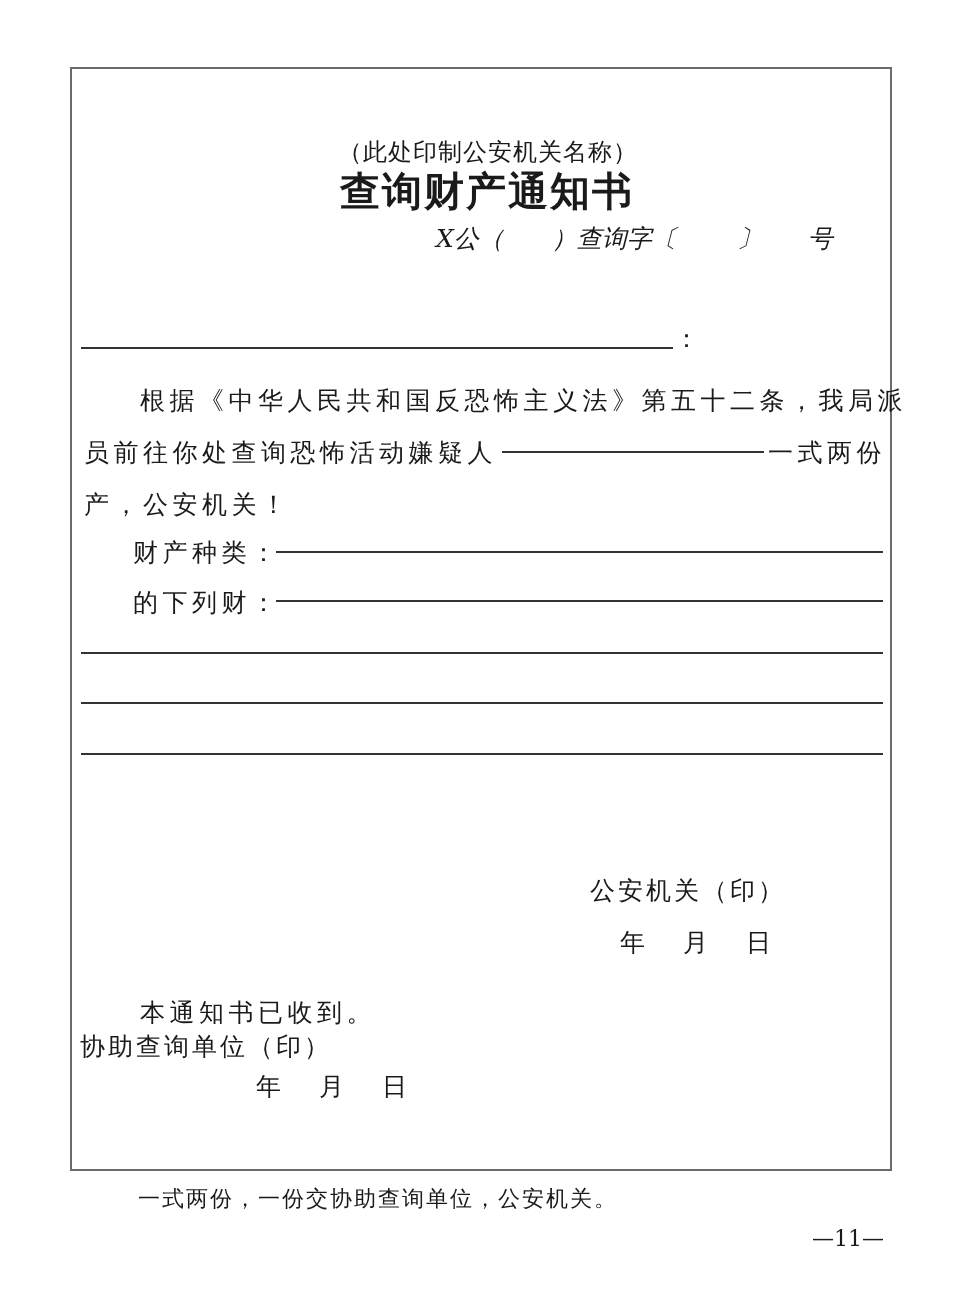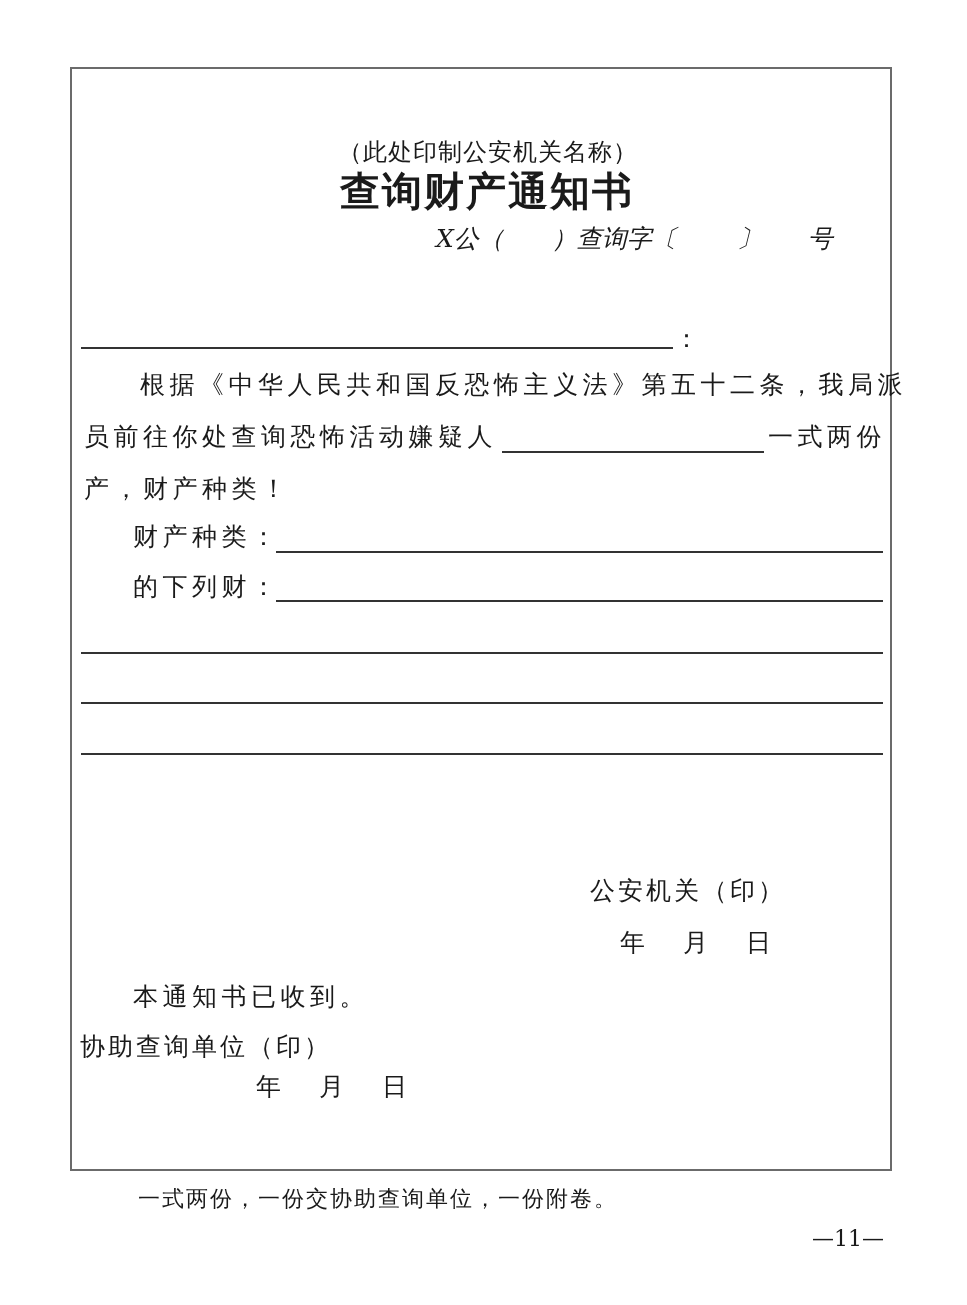--- a/index.html
+++ b/index.html
@@ -6,31 +6,31 @@
   body { width:967px; height:1305px; position:relative; overflow:hidden;
          font-family: "DejaVu Serif", "Liberation Serif", serif; color:#1a1a1a; }
   .frame { position:absolute; left:70px; top:67px; width:822px; height:1104px;
            border:2px solid #6b6b6b; box-sizing:border-box; }
   .abs { position:absolute; white-space:nowrap; }
   .subtitle { left:338px; top:136px; font-size:24px; letter-spacing:1px; }
   .title { left:340px; top:164px; font-size:40px; font-weight:bold; letter-spacing:2px; }
   .docno { left:436px; top:222px; font-size:25px; }
   .docno span { display:inline-block;font-style:italic; }
   .line { position:absolute; height:0; border-top:2px solid #333; }
-  .body-text { font-size:25px; letter-spacing:4.5px; }
+  .body-text { font-size:25px; letter-spacing:4.5px;margin-top:16px; }
   .colon { left:674px; top:322px; font-size:25px; }
   .p1 { left:140px; top:368px; }
   .p2a { left:84px; top:420px; }
   .p2b { left:768px; top:420px; }
   .p3 { left:84px; top:472px; }
   .lbl1 { left:133px; top:520px; }
   .lbl2 { left:133px; top:570px; }
   .sig1 { left:590px; top:874px; font-size:25px; letter-spacing:3px; }
   .date1 { left:620px; top:926px; font-size:25px; word-spacing:30px; }
-  .recv { left:133px; top:980px; }
+  .recv { left:140px; top:980px; }
   .sig2 { left:80px; top:1030px; font-size:25px; letter-spacing:3px;text-align:center; }
   .date2 { left:256px; top:1070px; font-size:25px; word-spacing:30px; }
   .footnote { left:138px; top:1184px; font-size:22px; letter-spacing:2px; }
   .pageno { left:812px; top:1226px; font-size:22px; }
 </style>
 </head>
 <body>
 
 <div class="frame"></div>
 
@@ -41,32 +41,32 @@
   <span>X公（</span><span style="width:48px"></span><span>）查询字〔</span><span style="width:60px"></span><span>〕</span><span style="width:46px"></span><span>号</span>
 </div>
 
 <div class="line" style="left:81px; top:347px; width:592px;"></div>
 <div class="abs colon">：</div>
 
 <div class="abs body-text p1">根据《中华人民共和国反恐怖主义法》第五十二条，我局派</div>
 <div class="abs body-text p2a">员前往你处查询恐怖活动嫌疑人</div>
 <div class="line" style="left:502px; top:451px; width:262px;"></div>
 <div class="abs body-text p2b">一式两份</div>
-<div class="abs body-text p3">产，财产种类！</div>
+<div class="abs body-text p3">产，公安机关！</div>
 
 <div class="abs body-text lbl1">财产种类：</div>
 <div class="line" style="left:276px; top:551px; width:607px;"></div>
 <div class="abs body-text lbl2">的下列财：</div>
 <div class="line" style="left:276px; top:600px; width:607px;"></div>
 
 <div class="line" style="left:81px; top:652px; width:802px;"></div>
 <div class="line" style="left:81px; top:702px; width:802px;"></div>
 <div class="line" style="left:81px; top:753px; width:802px;"></div>
 
 <div class="abs sig1">公安机关（印）</div>
 <div class="abs date1">年 月 日</div>
 
 <div class="abs body-text recv">本通知书已收到。</div>
 <div class="abs sig2">协助查询单位（印）</div>
 <div class="abs date2">年 月 日</div>
 
-<div class="abs footnote">一式两份，一份交协助查询单位，一份附卷。</div>
+<div class="abs footnote">一式两份，一份交协助查询单位，公安机关。</div>
 <div class="abs pageno">—11—</div>
 
 </body></html>

